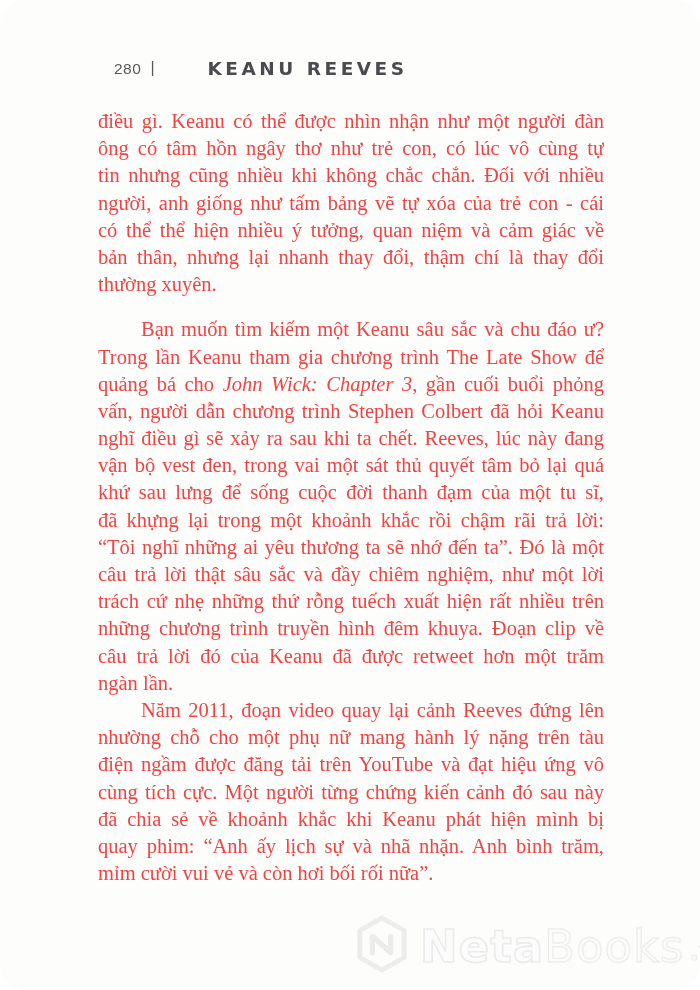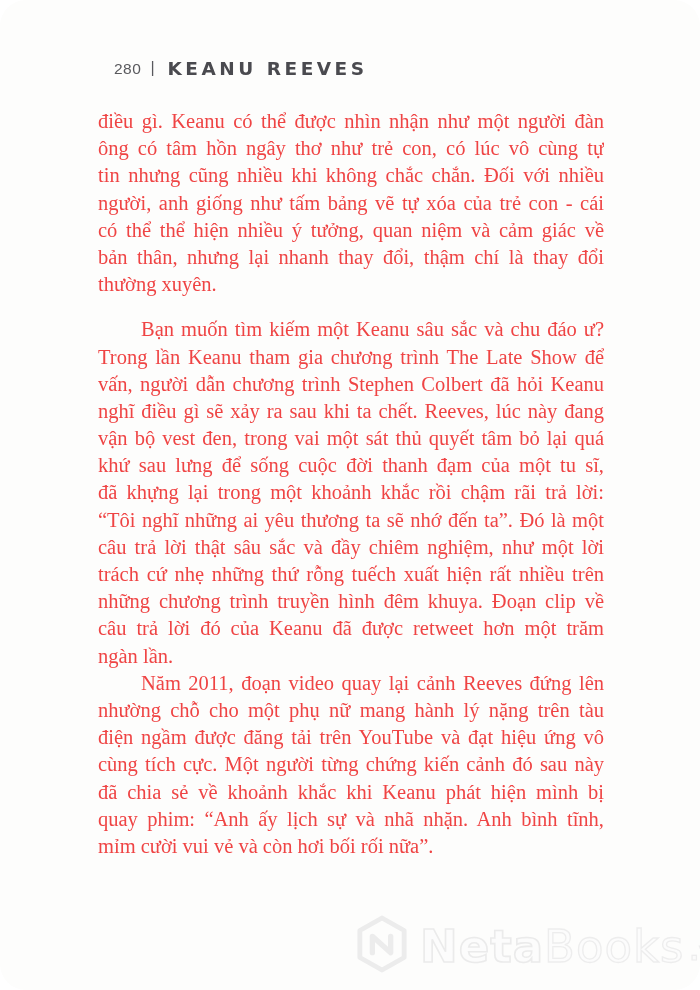--- a/index.html
+++ b/index.html
@@ -35,20 +35,21 @@
   }
   .running-title {
     font-family: "DejaVu Sans", "Liberation Sans", sans-serif;
     font-size: 18.5px;
     font-weight: 700;
     letter-spacing: 3.5px;
     color: #4a4a4f;
     transform: scaleY(0.96);
     transform-origin: left center;
     white-space: nowrap;
+    margin-left: 40px;
   }
 
   
   .textblock {
     position: absolute;
     left: 98px;
     top: 108px;
     width: 506px;
     font-size: 20.5px;
     color: #ef4444;
@@ -120,40 +121,41 @@
       <div class="line">tin nhưng cũng nhiều khi không chắc chắn. Đối với nhiều</div>
       <div class="line">người, anh giống như tấm bảng vẽ tự xóa của trẻ con - cái</div>
       <div class="line">có thể thể hiện nhiều ý tưởng, quan niệm và cảm giác về</div>
       <div class="line">bản thân, nhưng lại nhanh thay đổi, thậm chí là thay đổi</div>
       <div class="line last">thường xuyên.</div>
     </div>
 
     <div class="para para-2">
       <div class="line indent">Bạn muốn tìm kiếm một Keanu sâu sắc và chu đáo ư?</div>
       <div class="line">Trong lần Keanu tham gia chương trình The Late Show để</div>
+      <div class="line"><span>quảng bá cho </span><span class="italic">John Wick: Chapter 3</span><span>, gần cuối buổi phỏng</span></div>
       <div class="line">vấn, người dẫn chương trình Stephen Colbert đã hỏi Keanu</div>
       <div class="line">nghĩ điều gì sẽ xảy ra sau khi ta chết. Reeves, lúc này đang</div>
       <div class="line">vận bộ vest đen, trong vai một sát thủ quyết tâm bỏ lại quá</div>
       <div class="line">khứ sau lưng để sống cuộc đời thanh đạm của một tu sĩ,</div>
       <div class="line">đã khựng lại trong một khoảnh khắc rồi chậm rãi trả lời:</div>
       <div class="line">“Tôi nghĩ những ai yêu thương ta sẽ nhớ đến ta”. Đó là một</div>
       <div class="line">câu trả lời thật sâu sắc và đầy chiêm nghiệm, như một lời</div>
       <div class="line">trách cứ nhẹ những thứ rỗng tuếch xuất hiện rất nhiều trên</div>
       <div class="line">những chương trình truyền hình đêm khuya. Đoạn clip về</div>
       <div class="line">câu trả lời đó của Keanu đã được retweet hơn một trăm</div>
       <div class="line last">ngàn lần.</div>
     </div>
 
     <div class="para para-3">
       <div class="line indent">Năm 2011, đoạn video quay lại cảnh Reeves đứng lên</div>
       <div class="line">nhường chỗ cho một phụ nữ mang hành lý nặng trên tàu</div>
       <div class="line">điện ngầm được đăng tải trên YouTube và đạt hiệu ứng vô</div>
       <div class="line">cùng tích cực. Một người từng chứng kiến cảnh đó sau này</div>
       <div class="line">đã chia sẻ về khoảnh khắc khi Keanu phát hiện mình bị</div>
-      <div class="line">quay phim: “Anh ấy lịch sự và nhã nhặn. Anh bình tĩnh,</div>
+      <div class="line">quay phim: “Anh ấy lịch sự và nhã nhặn. Anh bình trăm,</div>
       <div class="line last">mỉm cười vui vẻ và còn hơi bối rối nữa”.</div>
     </div>
 
   </div>
 
   <div class="watermark">
     <span class="wm-icon">
       <svg width="52" height="60" viewBox="0 0 54 62" xmlns="http://www.w3.org/2000/svg">
         <polygon points="27,4 50,17 50,45 27,58 4,45 4,17" fill="none" stroke="#ececec" stroke-width="5" stroke-linejoin="round"></polygon>
         <path d="M17,40 L17,23 L36,40 L36,23" fill="none" stroke="#ececec" stroke-width="5.5" stroke-linecap="round" stroke-linejoin="round"></path>

